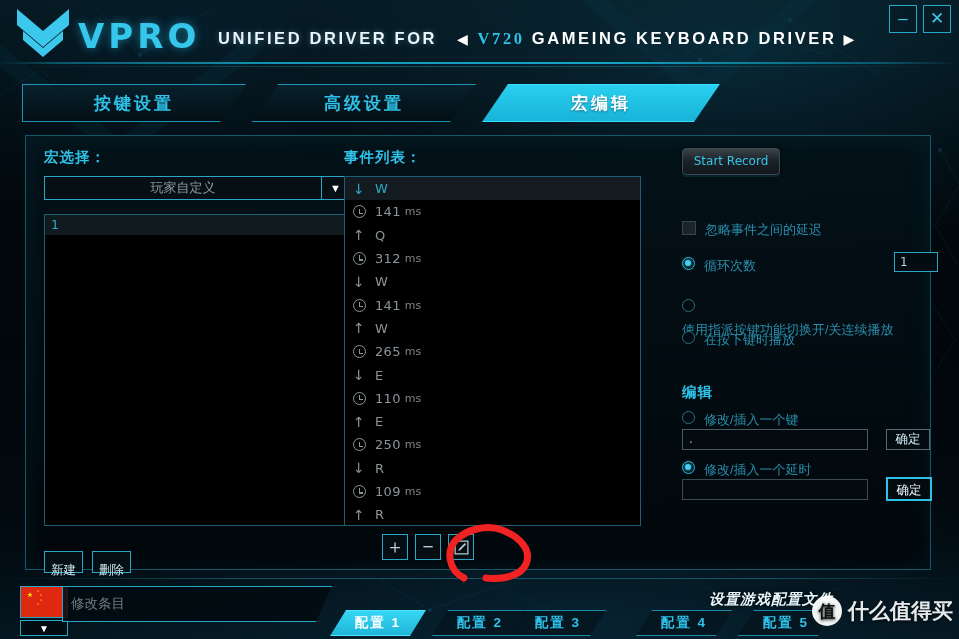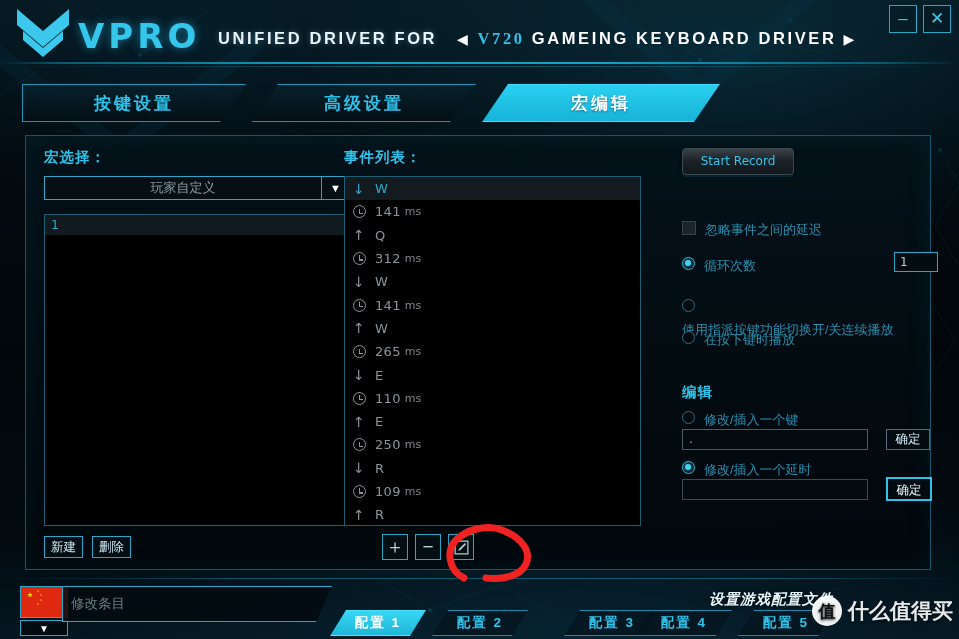--- a/index.html
+++ b/index.html
@@ -113,24 +113,25 @@
   #macro-list {
     position:absolute; left:18px; top:78px; width:306px; height:312px;
     border:1px solid #1d5e72; background:#000000;
   }
   #macro-list .row {
     height:20px; line-height:20px; padding-left:6px;
     color:#2fa8c8; font-size:12.5px; background:#101a1f;
     font-family:"DejaVu Sans", sans-serif; cursor:pointer;
   }
   .btn-sm {
-    position:absolute; height:22px; min-width:38px; padding:0 6px;
+    position:absolute; height:22px; min-width:38px; padding:8px 6px;
     border:1px solid #2aa6c6; background:#040e13; color:#cfe9f2;
     font-size:12.5px; line-height:20px; text-align:center; cursor:pointer;
     font-family:"DejaVu Sans", sans-serif;
+    margin-top:15px;
   }
   #btn-new { left:18px; top:400px; }
   #btn-del { left:66px; top:400px; }
 
   
   #lbl-events { left:318px; top:12px; }
   #event-list {
     position:absolute; left:318px; top:40px; width:297px; height:350px;
     border:1px solid #1d5e72; background:#000000; overflow:hidden;
   }
@@ -155,21 +156,21 @@
     border:1px solid #2aa6c6; background:#040e13;
     display:flex; align-items:center; justify-content:center;
     color:#b9cfd8; font-size:19px; cursor:pointer;
   }
   #btn-add { left:356px; }
   #btn-rem { left:389px; }
   #btn-edit { left:422px; }
 
   
   #btn-record {
-    position:absolute; left:656px; top:12px; width:112px; height:27px;
+    position:absolute; left:656px; top:12px; width:98px; height:27px;
     border:1px solid #3a4a52; border-radius:4px;
     background: linear-gradient(180deg,#3a4248 0%, #1b2227 48%, #11171b 100%);
     color:#36c4e8; font-size:12px; line-height:25px; text-align:center; cursor:pointer;
     box-shadow: 0 1px 4px rgba(0,0,0,.7), 0 2px 0 rgba(25,160,195,.25);
     font-family:"DejaVu Sans", sans-serif;
   }
   .chk-row, .rad-row {
     position:absolute; display:flex; align-items:flex-start; gap:9px;
     color:#2a8eac; font-size:13px; cursor:pointer; white-space:nowrap;
   }
@@ -234,21 +235,21 @@
     text-shadow:0 0 5px rgba(0,0,0,.9);
   }
   .ptab {
     position:absolute; top:32px; height:26px; width:96px;
     display:flex; align-items:center; justify-content:center;
     border:1px solid #1e8aa8; color:#2fc2e8; font-size:13.5px; font-weight:bold;
     letter-spacing:2px; background:rgba(4,20,28,.7); cursor:pointer;
     clip-path: polygon(16px 0, 100% 0, calc(100% - 16px) 100%, 0 100%);
   }
   .ptab.active { background:linear-gradient(180deg,#37d6f5,#1fb6d8); color:#ffffff; border-color:#4ce3ff; }
-  #p1 { left:330px; } #p2 { left:432px; } #p3 { left:564px; }
+  #p1 { left:330px; } #p2 { left:432px; } #p3 { left:510px; }
   #p4 { left:636px; } #p5 { left:738px; }
 
   
   #annot { position:absolute; left:440px; top:520px; width:98px; height:62px; pointer-events:none; }
 
   
   #watermark {
     position:absolute; right:6px; top:596px; display:flex; align-items:center; gap:6px;
     color:#f2f4f5; font-size:21px; font-weight:bold; opacity:.95;
     text-shadow:0 1px 3px rgba(0,0,0,.9);

